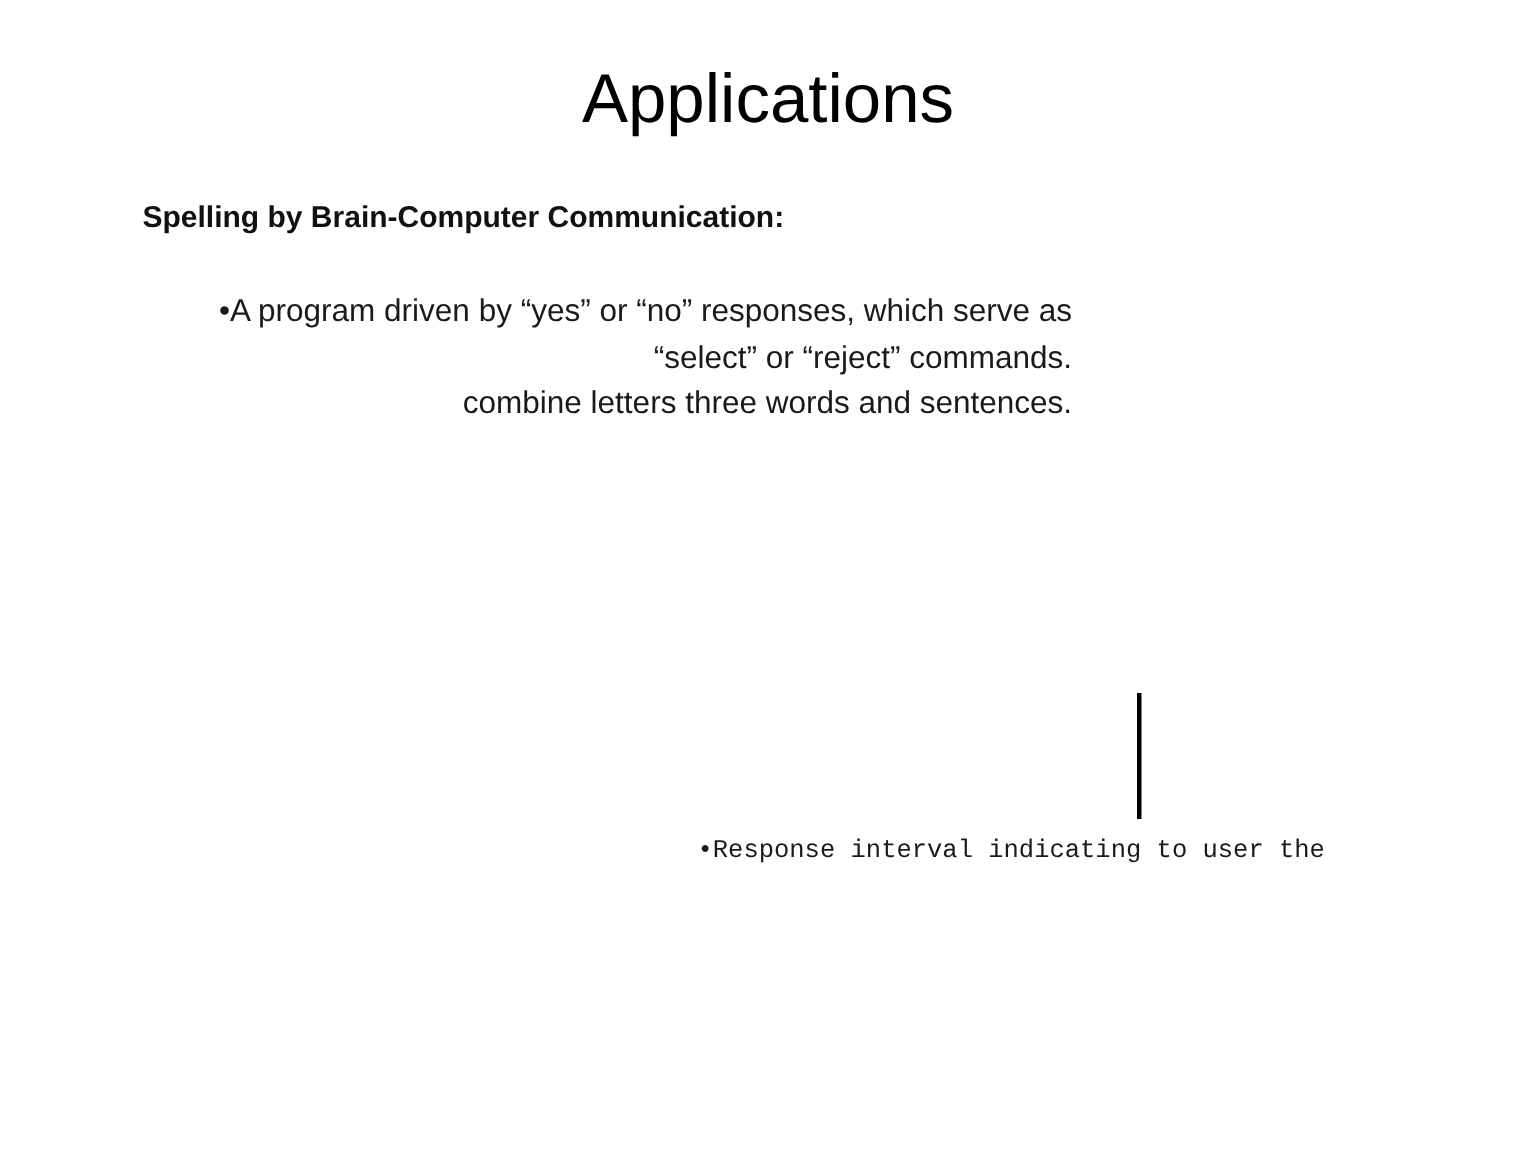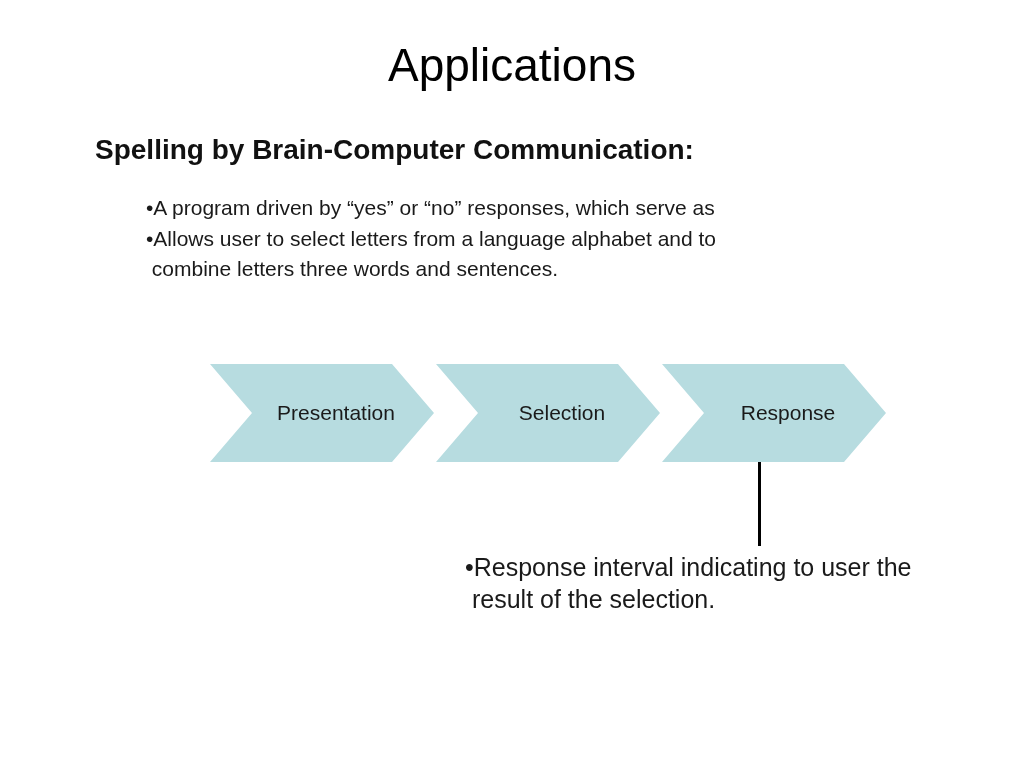--- a/index.html
+++ b/index.html
@@ -24,37 +24,39 @@
     text-align: center;
     font-size: 46px;
     font-weight: 400;
     color: #000;
     letter-spacing: 0px;
   }
   .section-heading {
     position: absolute;
     top: 134px;
     left: 95px;
-    font-size: 28px;
+    font-size: 20px;
     font-weight: 700;
     color: #111;
   }
   .bullet-block {
     position: absolute;
     top: 193px;
     left: 146px;
     font-size: 21px;
     line-height: 30.6px;
+    text-align: right;
   }
   .callout-block {
     position: absolute;
     top: 552px;
     left: 465px;
-    font-size: 25px;
+    font-size: 17px;
     line-height: 31.5px;
+    font-family: Liberation Mono, monospace;
   }
   .text-line {
     white-space: pre;
   }
   .flow-band {
     position: absolute;
     top: 364px;
     left: 210px;
     width: 676px;
     height: 98px;
@@ -93,35 +95,24 @@
 <body>
 
 <div class="slide">
 
   <div class="slide-title">Applications</div>
 
   <div class="section-heading">Spelling by Brain-Computer Communication:</div>
 
   <div class="bullet-block">
     <div class="text-line">•A program driven by “yes” or “no” responses, which serve as</div>
-    <div class="text-line">•Allows user to select letters from a language alphabet and to</div>
+    <div class="text-line">“select” or “reject” commands.</div>
     <div class="text-line"> combine letters three words and sentences.</div>
   </div>
 
-  <div class="flow-band">
-    <svg viewBox="0 0 676 98" xmlns="http://www.w3.org/2000/svg">
-      <polygon points="0,0 182,0 224,49 182,98 0,98 42,49"></polygon>
-      <polygon points="226,0 408,0 450,49 408,98 226,98 268,49"></polygon>
-      <polygon points="452,0 634,0 676,49 634,98 452,98 494,49"></polygon>
-    </svg>
-    <div class="flow-label s0">Presentation</div>
-    <div class="flow-label s1">Selection</div>
-    <div class="flow-label s2">Response</div>
-  </div>
 
   <div class="connector-line"></div>
 
   <div class="callout-block">
     <div class="text-line">•Response interval indicating to user the</div>
-    <div class="text-line"> result of the selection.</div>
   </div>
 
 </div>
 
 </body></html>

